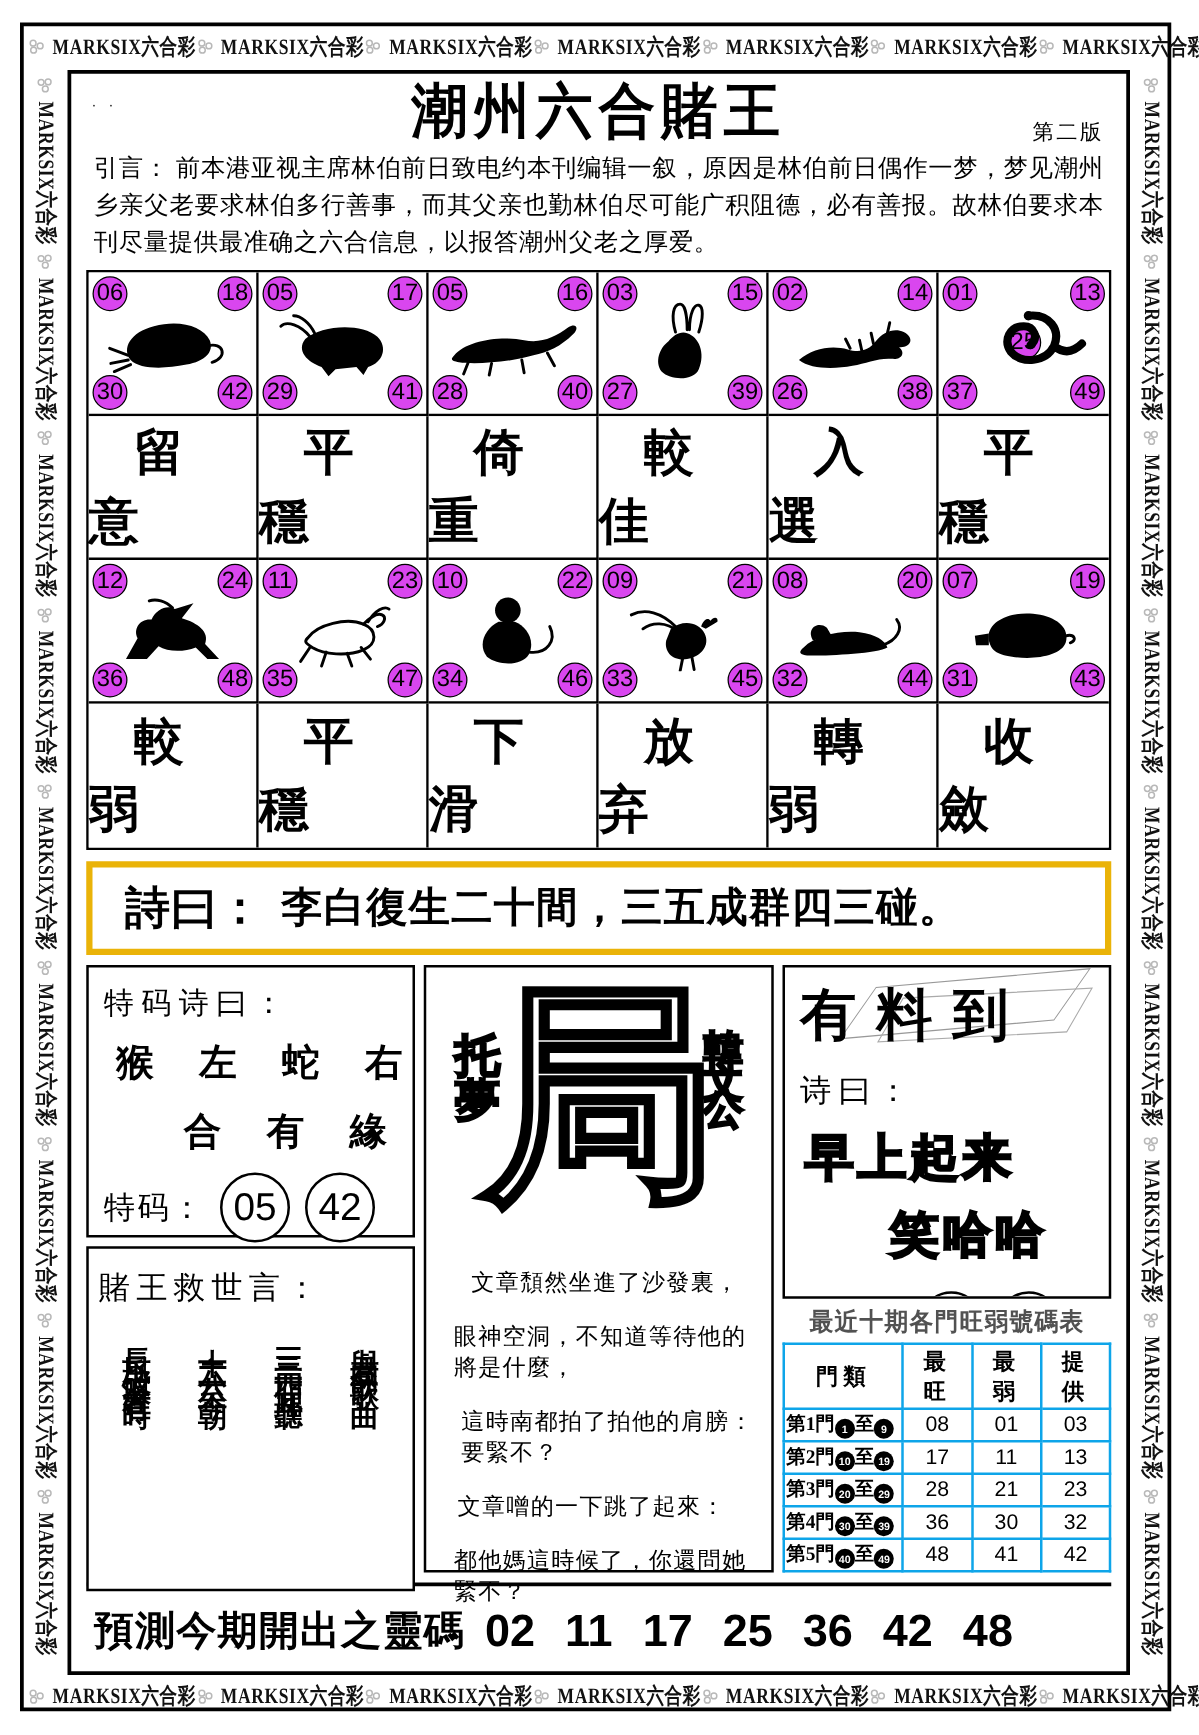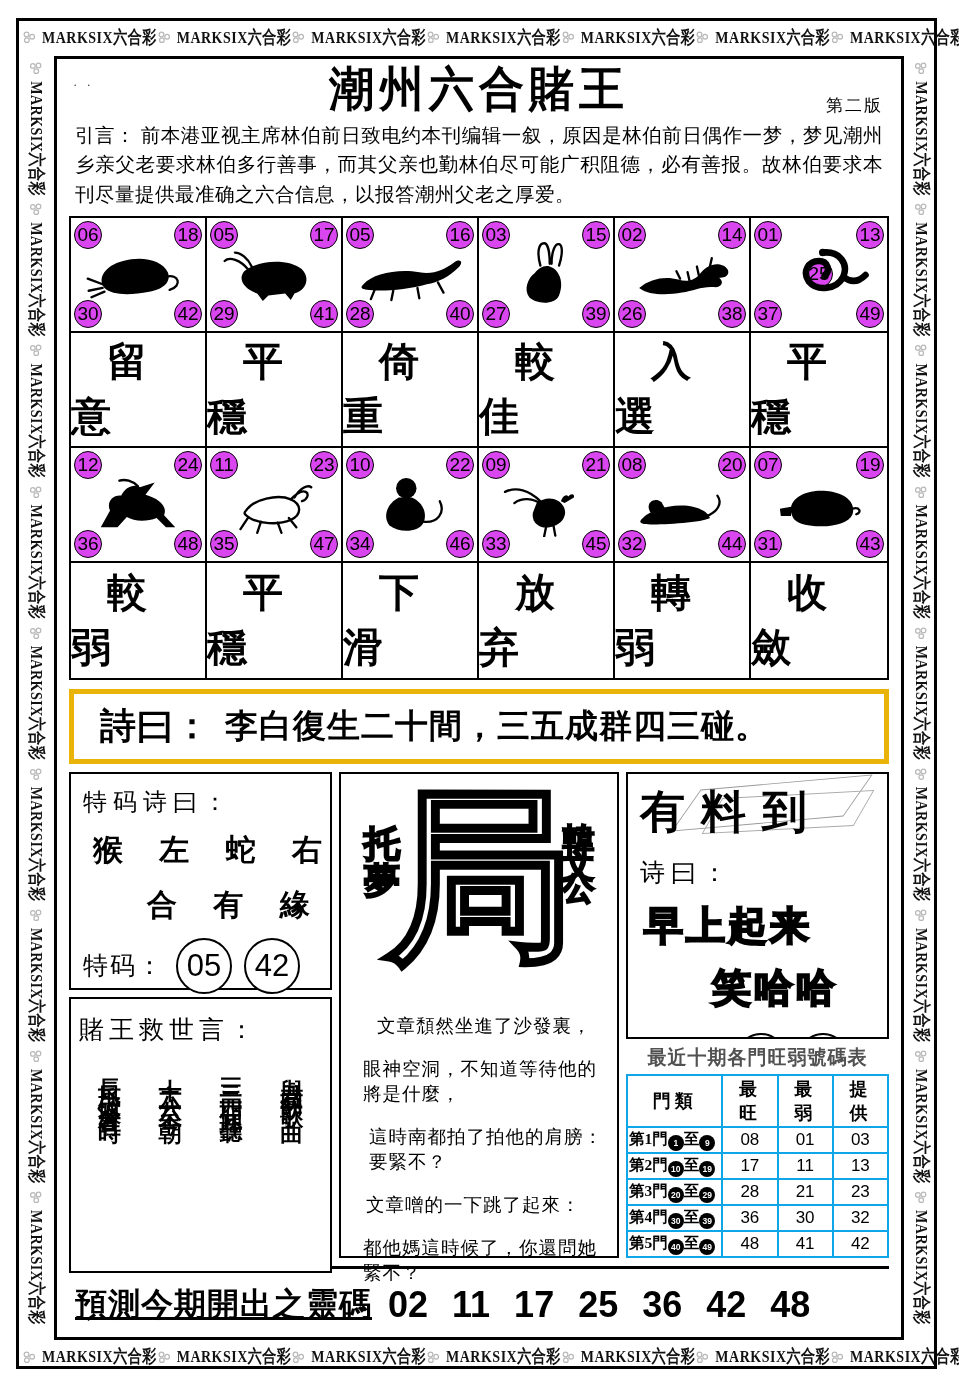--- a/index.html
+++ b/index.html
@@ -109,21 +109,21 @@
   .door-table th{font-size:18px;font-weight:700;letter-spacing:4px;height:27px;}
   .door-table td{font-family:"Liberation Sans",sans-serif;font-size:17px;height:25px;}
   .door-table td.door{font-family:"Liberation Serif",serif;font-weight:700;font-size:15.5px;
                       text-align:center;white-space:nowrap;padding-left:1px;letter-spacing:0;}
   .ball{display:inline-flex;width:16px;height:16px;border-radius:50%;background:#000;color:#fff;
         font:700 8.5px "Liberation Sans",sans-serif;align-items:center;justify-content:center;
         vertical-align:-2px;}
 
   
   .pred{margin:8px 2px 0;border-top:3px solid #000;height:72px;display:flex;align-items:center;padding:0 6px;}
-  .pred-label{font-weight:900;font-size:32px;letter-spacing:1px;font-family:"Liberation Serif",serif;white-space:nowrap;text-decoration:underline;}
+  .pred-label{font-weight:900;font-size:32px;letter-spacing:1px;font-family:"Liberation Serif",serif;white-space:nowrap;}
   .pred-nums{display:flex;gap:24px;margin-left:16px;}
   .pred-nums span{font:700 36px "Liberation Sans",sans-serif;}
 </style>
 </head>
 <body>
 
 <div class="page">
 
   <div class="frame-outer"></div>
 

